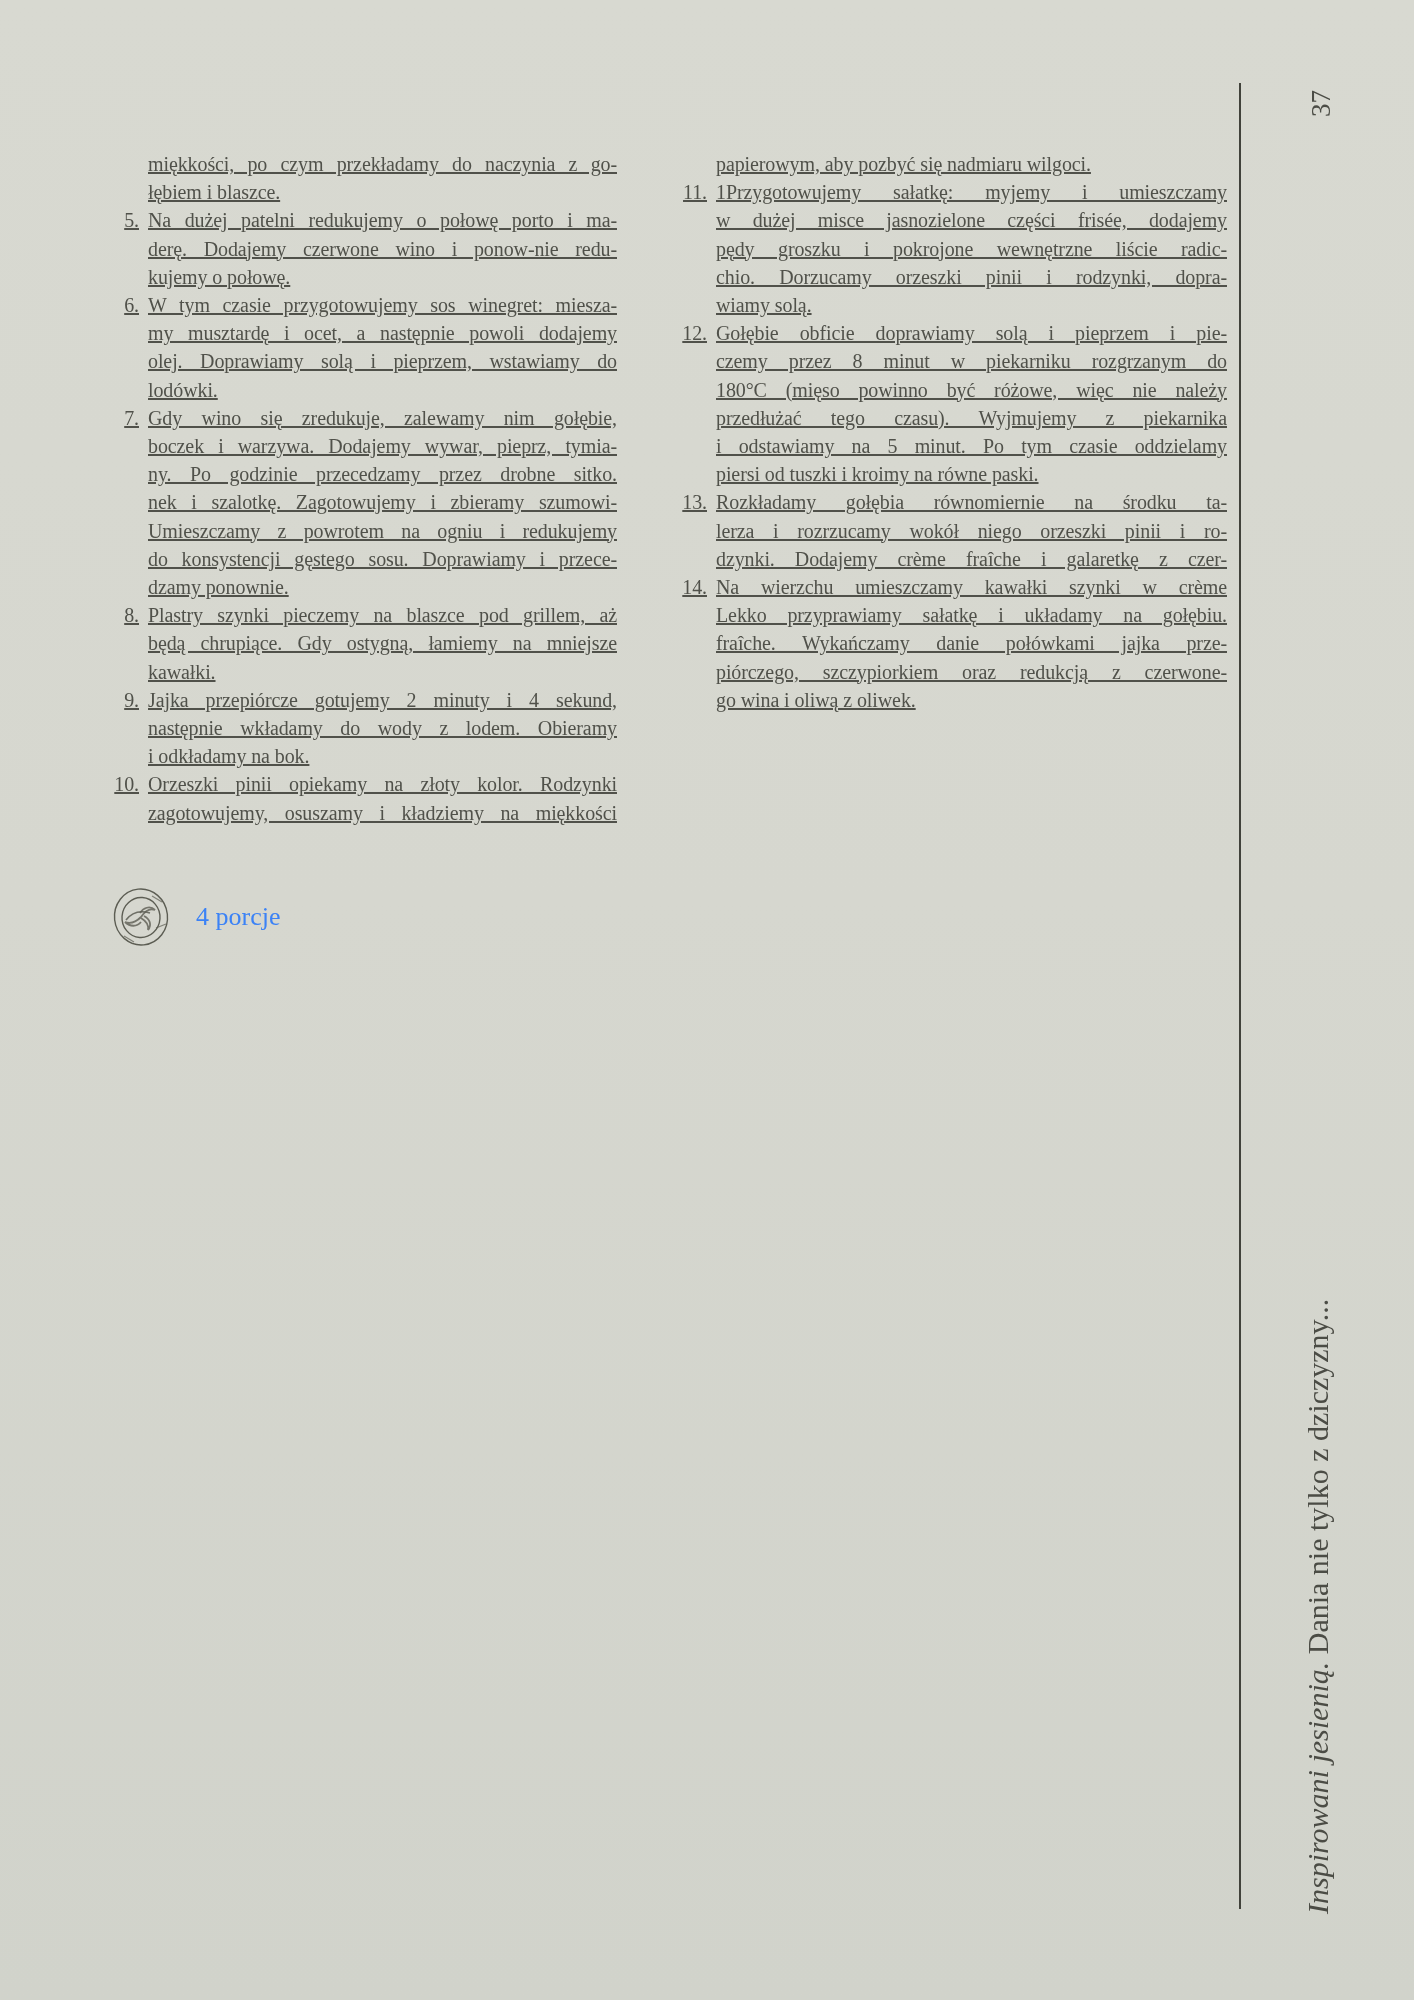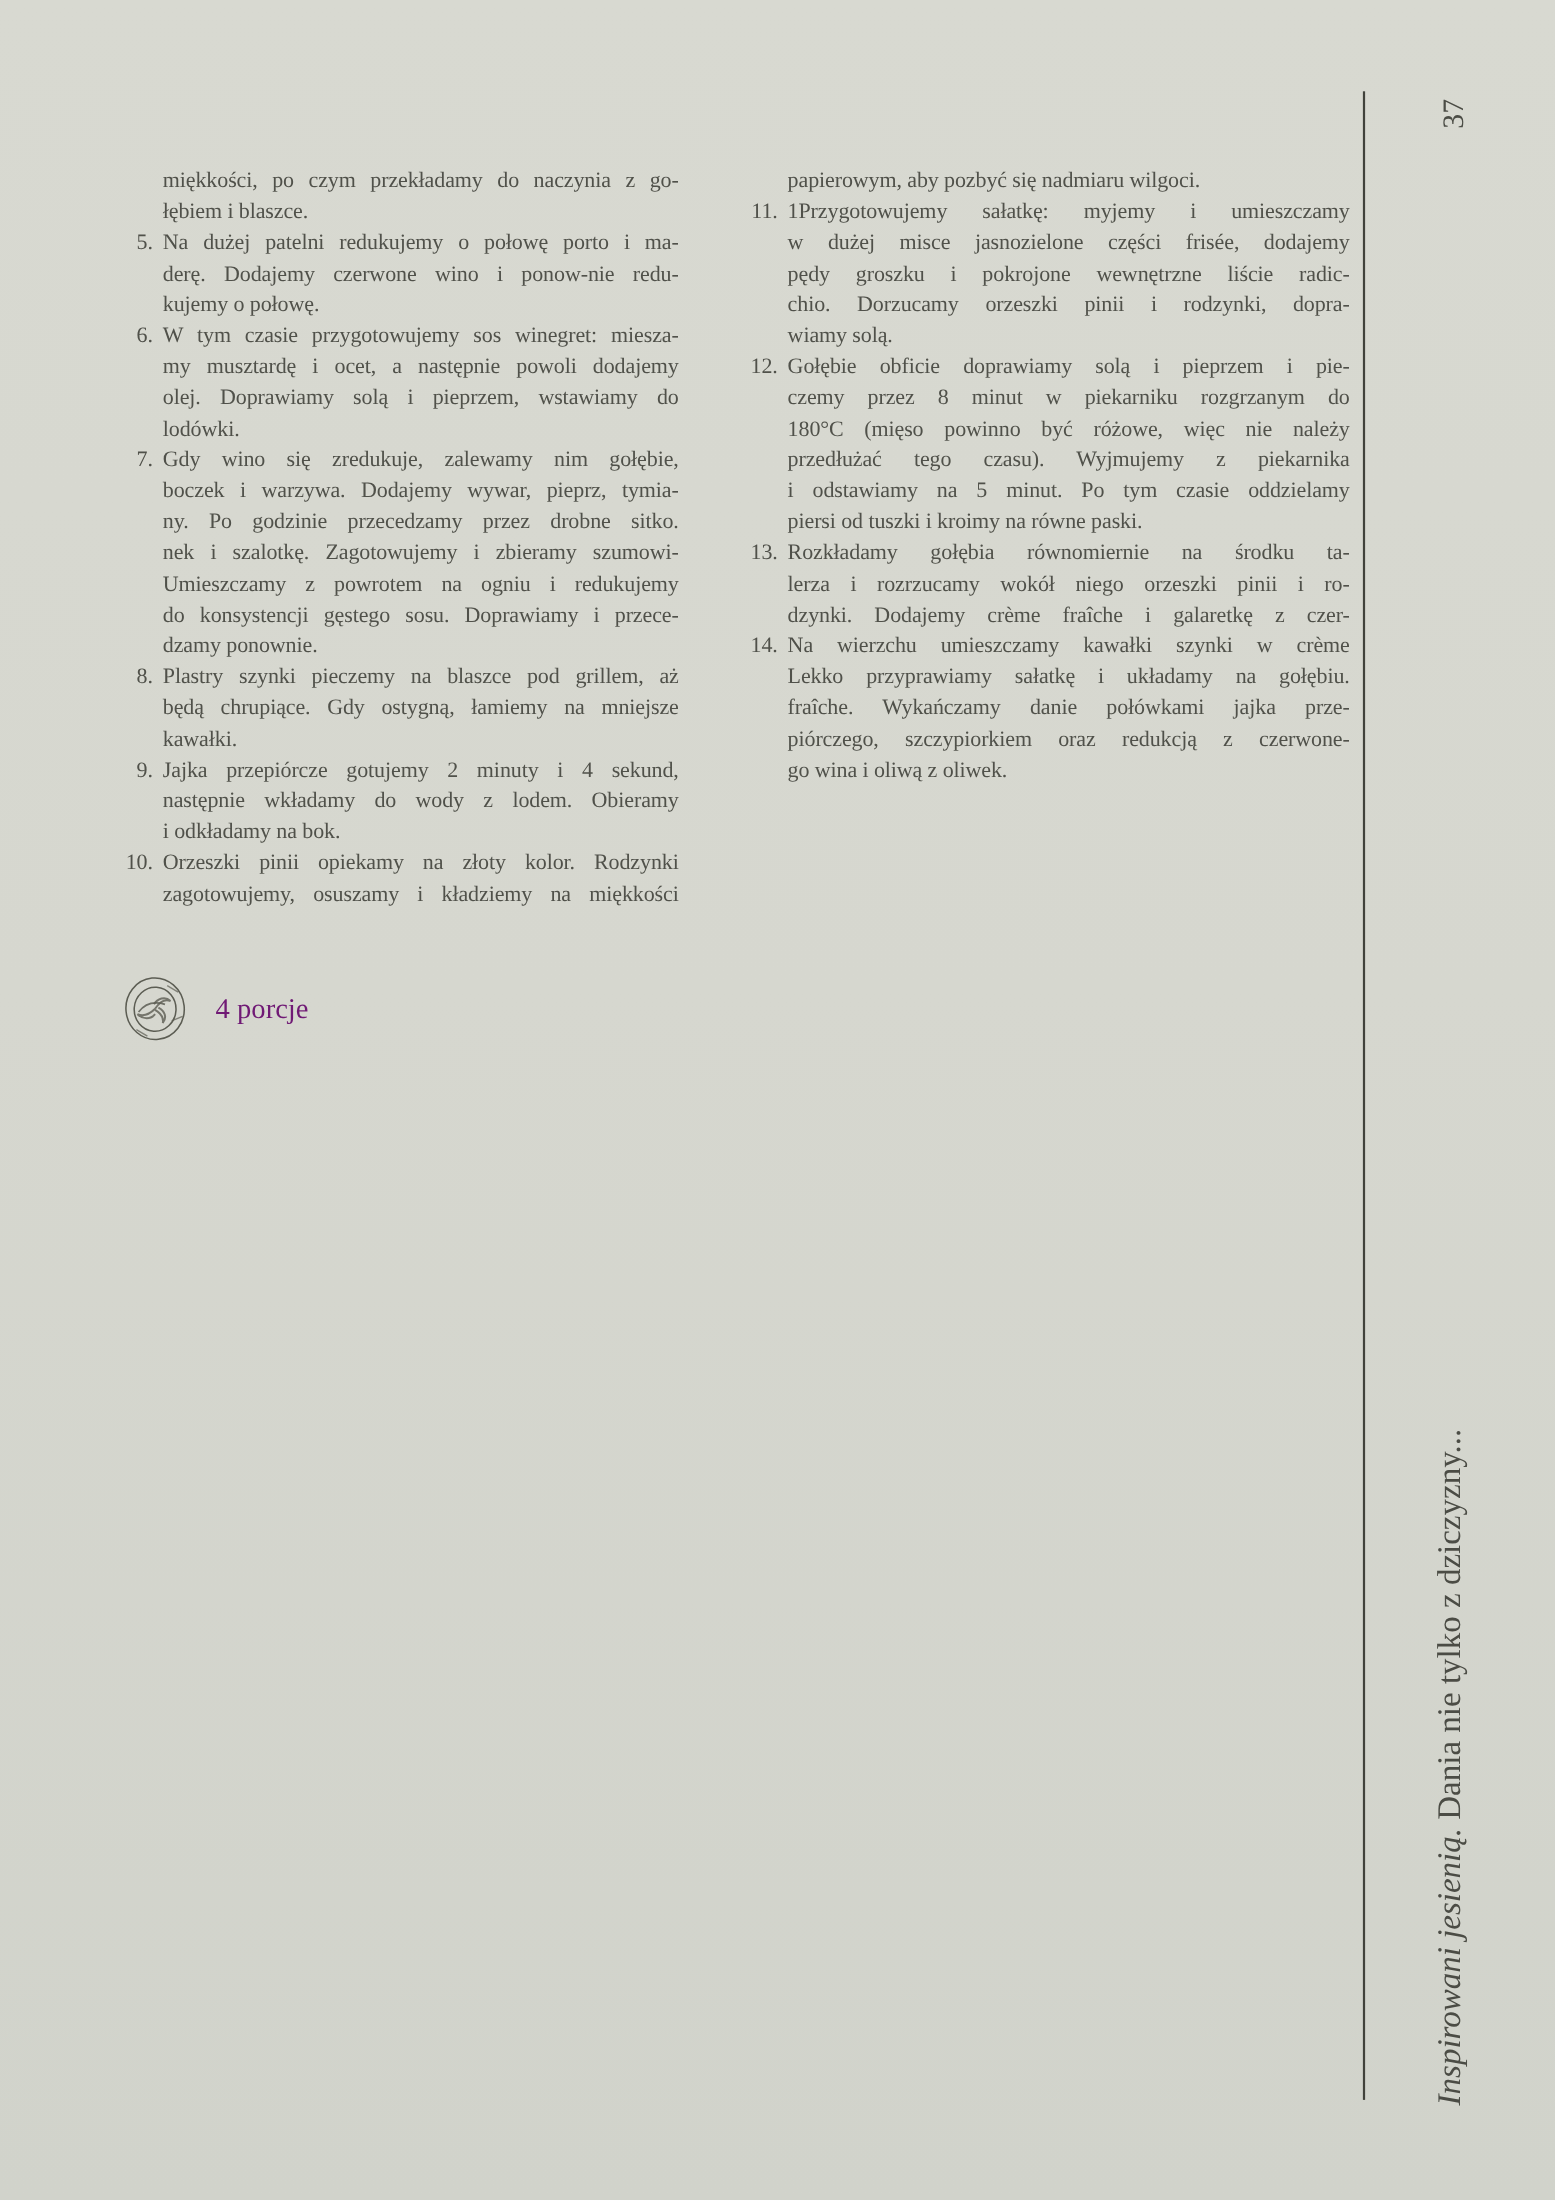--- a/index.html
+++ b/index.html
@@ -17,21 +17,21 @@
   }
 
   
   .column {
     position: absolute;
     top: 150px;
   }
   #left-column  { left: 107px; width: 510px; }
   #right-column { left: 656px; width: 552px; margin-left: 19px; }
 
-  .item { display: flex; }
+  .item { display: flex; text-decoration: underline; }
   .num {
     flex: none;
     width: 32px;
     text-align: right;
     font-size: 20px;
     line-height: 28.2px;
     letter-spacing: -0.1px;
   }
   .lines { flex: 1; margin-left: 9px; }
   .line {
@@ -49,21 +49,21 @@
     position: absolute;
     left: 112px;
     top: 886px;
     display: flex;
     align-items: center;
   }
   .portions svg { display: block; }
   .portions-label {
     margin-left: 26px;
     font-size: 26px;
-    color: #701a75;
+    color: #3b82f6;
   }
 
   
   .vertical-rule {
     position: absolute;
     left: 1239px;
     top: 83px;
     width: 2px;
     height: 1826px;
     background: #41423b;

